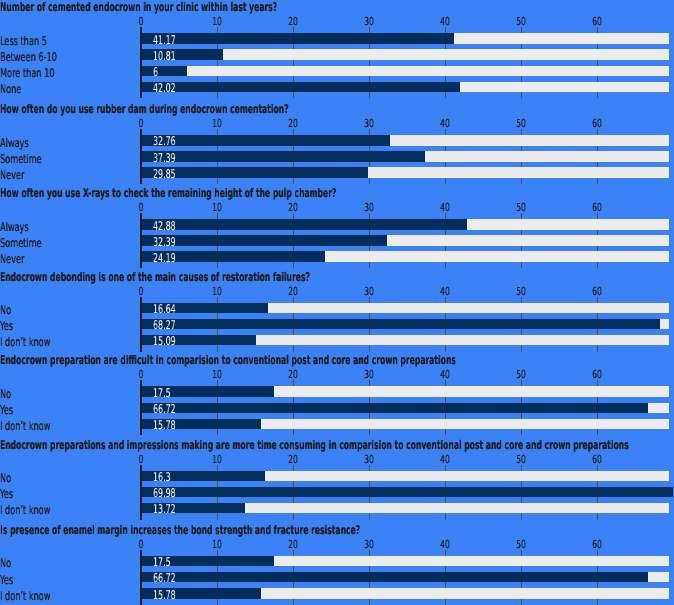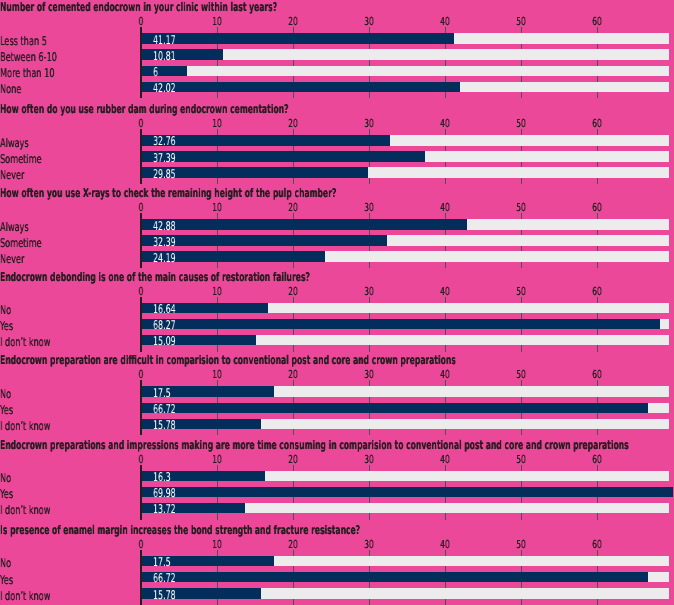--- a/index.html
+++ b/index.html
@@ -1,20 +1,20 @@
 <!DOCTYPE html>
 <html><head>
 <meta charset="utf-8">
 <title>Endocrown survey questionnaire results</title>
 <style>
   html,body{margin:0;padding:0;background:#ffffff;}
   body{width:674px;height:605px;overflow:hidden;
        font-family:"DejaVu Sans Condensed","DejaVu Sans",sans-serif;
        -webkit-font-smoothing:antialiased;text-rendering:geometricPrecision;}
-  #figure{position:relative;width:674px;height:605px;background:#ec4899;text-align:center;}
+  #figure{position:relative;width:674px;height:605px;background:#3b82f6;text-align:center;}
   .group{position:absolute;left:0;top:0;width:674px;height:605px;}
   .g-title,.tick-label,.bar-label,.cat-label{will-change:transform;}
   .g-title{position:absolute;left:0;white-space:nowrap;
            font-weight:bold;font-size:12px;line-height:12px;color:#231f20;
            transform:scaleX(0.707);transform-origin:0 0;
            text-shadow:0 0 0.3px #231f20;}
   .tick-label{position:absolute;font-size:11px;line-height:11px;color:#231f20;
               white-space:nowrap;transform-origin:50% 0;
               transform:translateX(-50%) scaleX(0.77);
               text-shadow:0 0 0.3px #231f20;}

